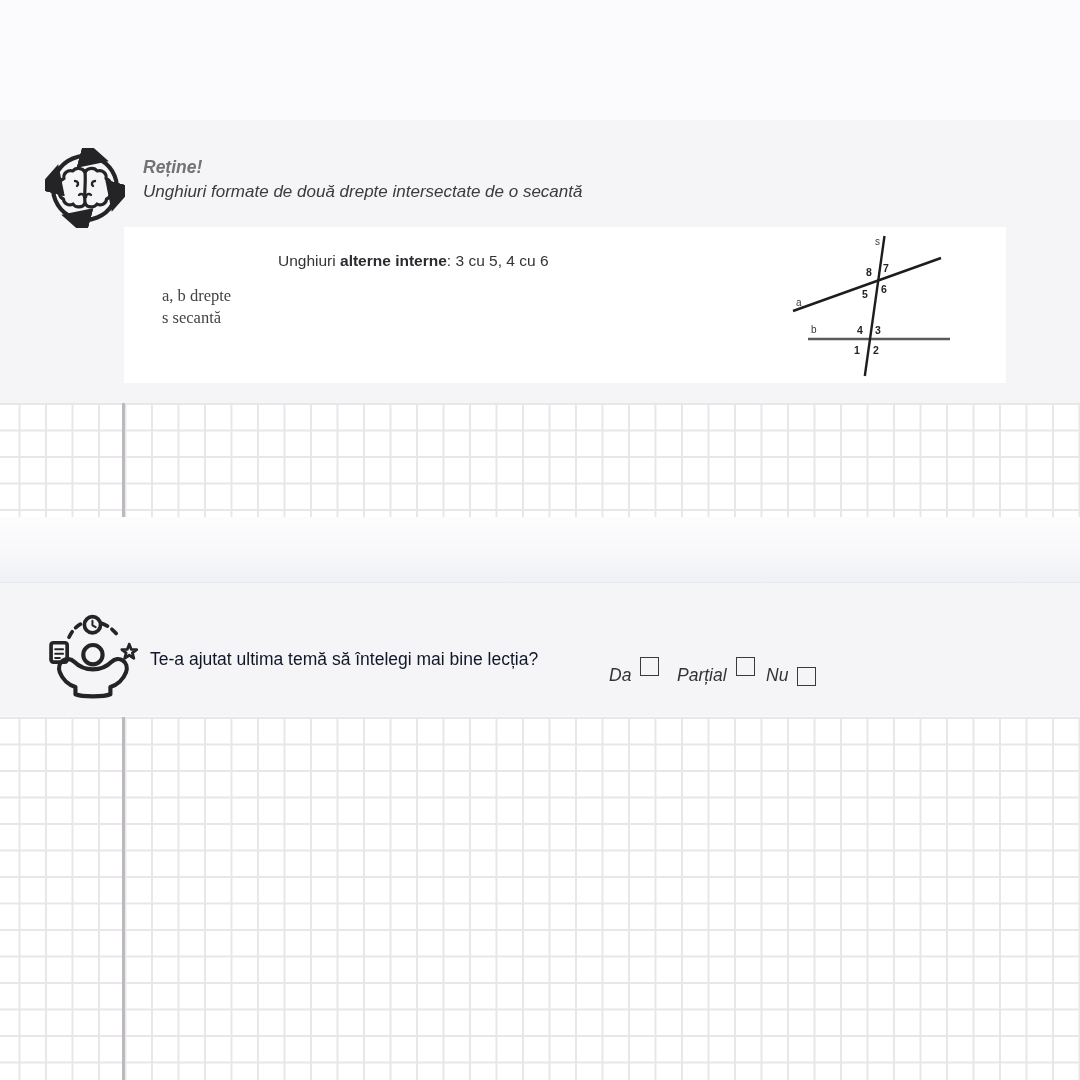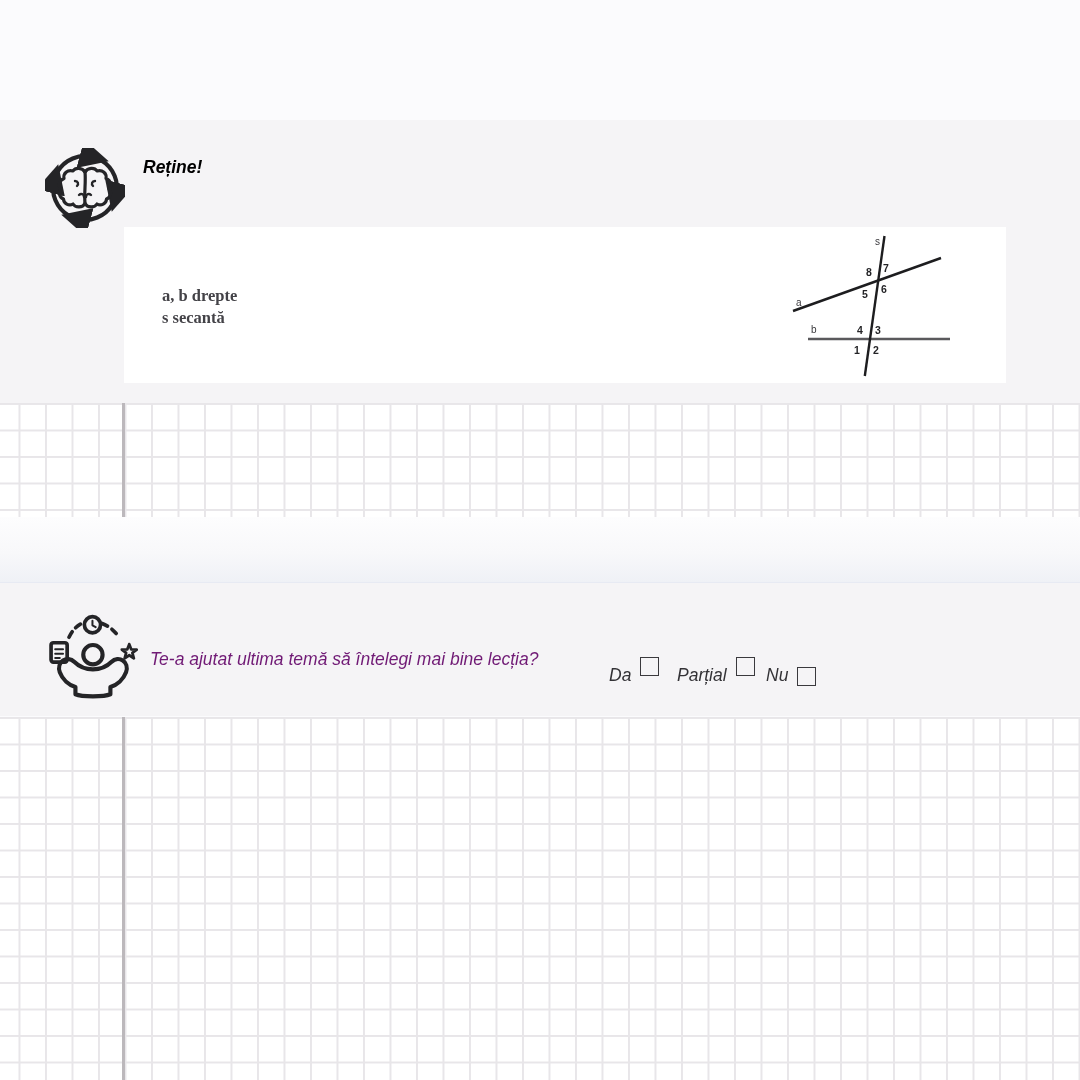--- a/index.html
+++ b/index.html
@@ -21,36 +21,36 @@
       linear-gradient(to bottom,#e8e6e9 2px,transparent 2px);
     background-size:26.5px 26.5px;
     background-position:18.5px 0,0 0;
   }
   #grid-1{top:403px;height:114px;}
   #grid-2{top:717px;height:363px;}
   .margin-line{position:absolute;top:0;left:122px;width:3px;height:100%;background:#bcb8bc;}
 
   
   #retine-icon{position:absolute;left:45px;top:148px;width:80px;height:80px;}
-  #retine-title{position:absolute;left:143px;top:157px;font-size:17.5px;font-weight:700;font-style:italic;color:#000000;}
+  #retine-title{position:absolute;left:143px;top:157px;font-size:17.5px;font-weight:700;font-style:italic;color:#737373;}
   #retine-subtitle{position:absolute;left:143px;top:182px;font-size:17px;font-style:italic;color:#3b3a3e;}
 
   
   #rule-card{position:absolute;left:124px;top:227px;width:882px;height:156px;background:#ffffff;}
-  #left-cell{position:absolute;left:38px;top:58px;font-family:"Liberation Serif",serif;font-size:16.5px;line-height:22px;color:#434247;font-weight:bold;}
+  #left-cell{position:absolute;left:38px;top:58px;font-family:"Liberation Serif",serif;font-size:16.5px;line-height:22px;color:#434247;}
   #rules{position:absolute;left:154px;top:23px;font-size:15.5px;line-height:22.5px;color:#343337;}
   #rules .b{font-weight:700;color:#2b2a2e;}
   #diagram{position:absolute;left:661px;top:5px;width:180px;height:146px;}
   #diagram text{font-family:"Liberation Sans",sans-serif;}
   .ang{font-size:10.5px;font-weight:600;fill:#242427;}
   .lnlabel{font-size:10px;fill:#39383c;}
 
   
   #feedback-icon{position:absolute;left:46px;top:614px;width:92px;height:86px;}
-  #feedback-question{position:absolute;left:150px;top:649px;font-size:17.5px;font-style:italic;color:#701a75;}
+  #feedback-question{position:absolute;left:150px;top:649px;font-size:17.5px;color:#0f172a;}
   .opt{position:absolute;top:646px;display:flex;align-items:center;gap:9px;}
   .opt .lbl{font-size:17.5px;font-style:italic;color:#333236;margin-top:19px;}
   .checkbox{width:17px;height:17px;border:1.8px solid #3a393d;background:transparent;}
   #opt-da{left:609px;}
   #opt-partial{left:677px;}
   #opt-nu{left:766px;align-items:flex-end;}
   svg{display:block;}
 </style>
 </head>
 <body>
@@ -89,28 +89,30 @@
       <path d="M40,24 C41,34 39,45 40,55.5"></path>
     </g>
     <g fill="none" stroke="#242427" stroke-width="2.4" stroke-linecap="round">
       <path d="M30,33 C33,33 34,36 32,38"></path>
       <path d="M50,33 C47,33 46,36 48,38"></path>
       <path d="M34,47 C36,45 39,46 39,49"></path>
       <path d="M46,47 C44,45 41,46 41,49"></path>
     </g>
   </svg>
   <div id="retine-title">Reține!</div>
+  <div id="retine-subtitle">Unghiuri formate de două drepte intersectate de o secantă</div>
 
   <div id="rule-card">
     <div id="left-cell">
       <div>a, b drepte</div>
       <div>s secantă</div>
     </div>
 
     <div id="rules">
+      <div><span>Unghiuri </span><span class="b">alterne interne</span><span>: 3 cu 5, 4 cu 6</span></div>
     </div>
 
     <svg id="diagram" viewBox="0 0 180 146">
       <line x1="23" y1="107" x2="165" y2="107" stroke="#5a595c" stroke-width="2.4"></line>
       <line x1="8" y1="79" x2="156" y2="26" stroke="#1d1d1f" stroke-width="2.4"></line>
       <line x1="99.5" y1="4" x2="79.8" y2="144" stroke="#1d1d1f" stroke-width="2.4"></line>
 
       <text class="lnlabel" x="95" y="13" text-anchor="end">s</text>
       <text class="lnlabel" x="11" y="74">a</text>
       <text class="lnlabel" x="26" y="101">b</text>

